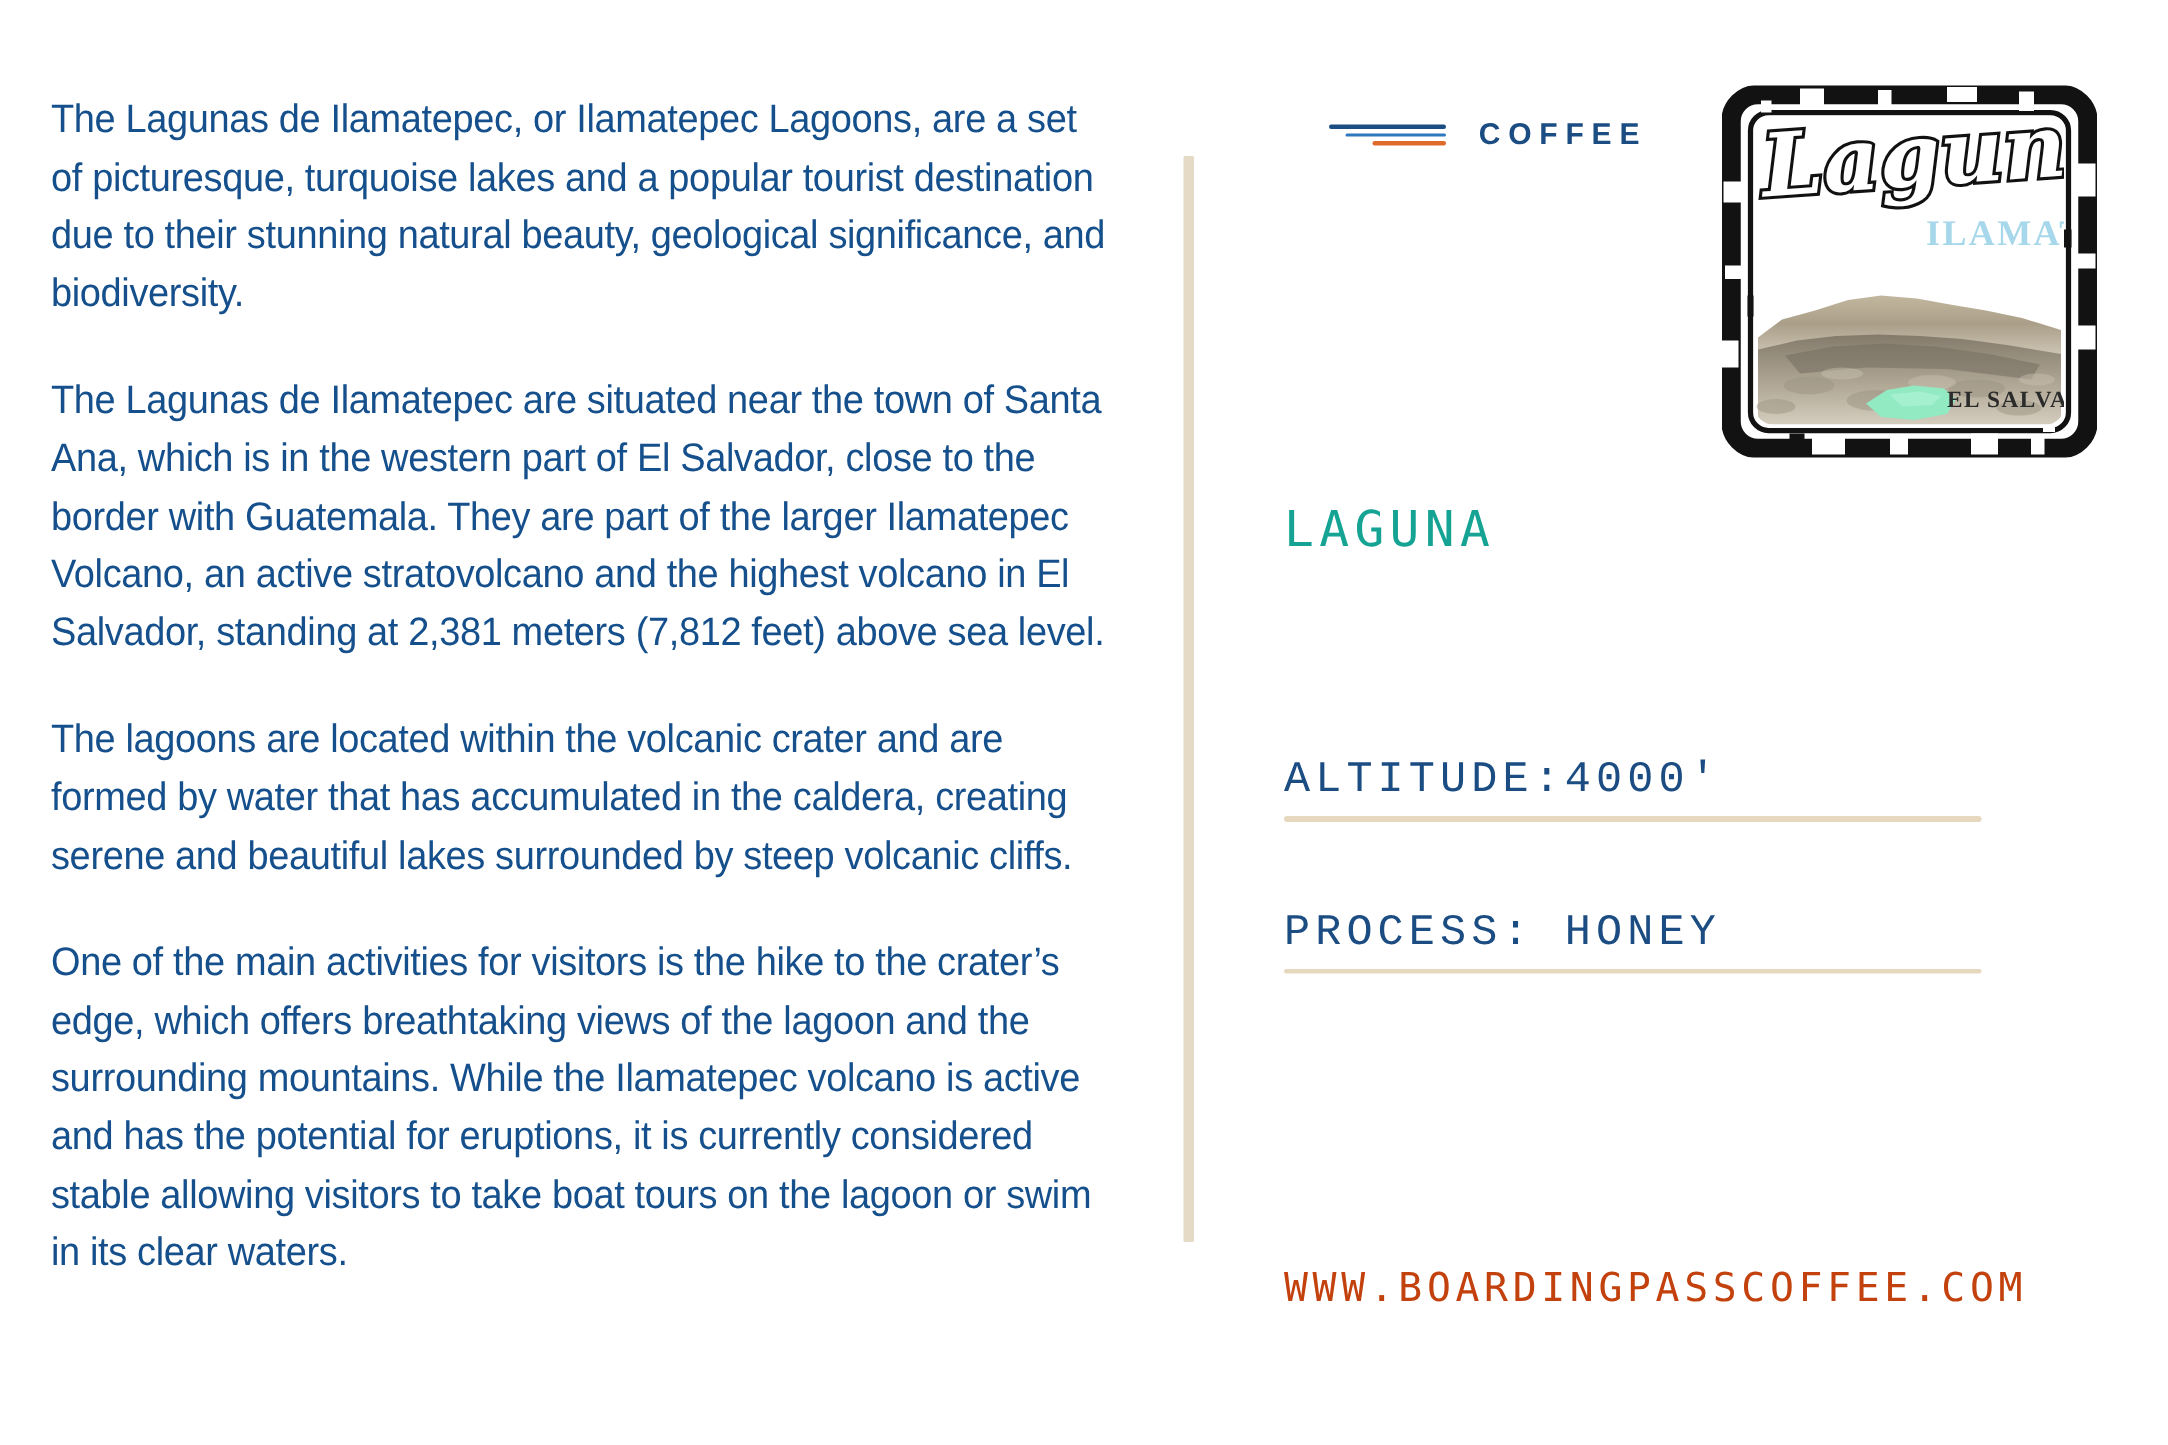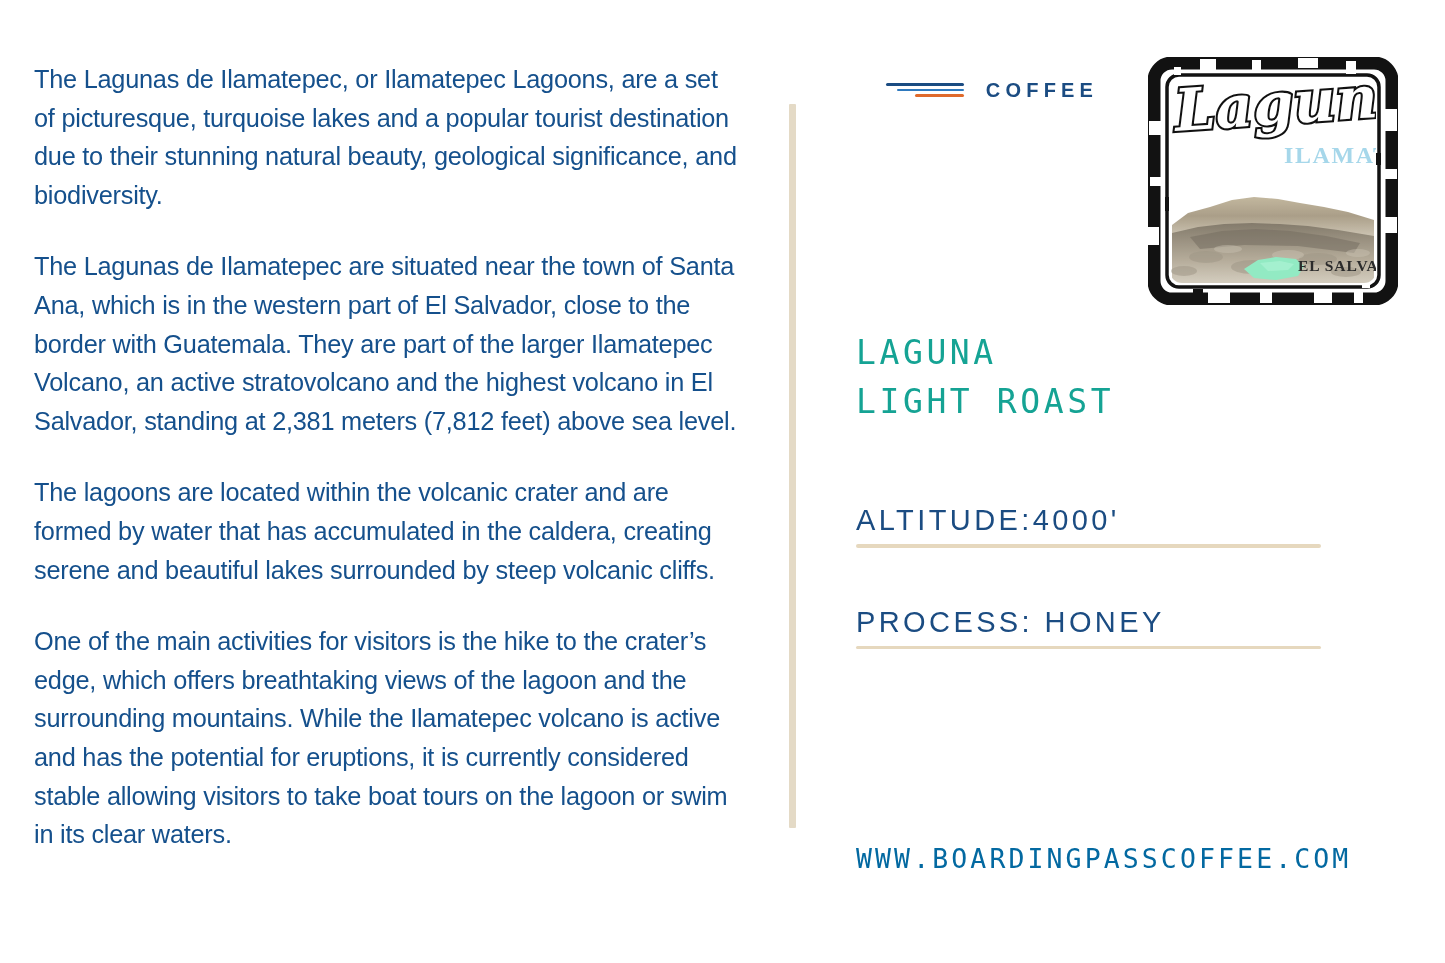--- a/index.html
+++ b/index.html
@@ -136,39 +136,39 @@
   .specs {
     position: absolute;
     left: 11px;
     top: 500px;
     width: 475px;
   }
   .spec-row { margin-bottom: 54px; }
   .spec-row:last-of-type { margin-bottom: 12px; }
   .spec-text {
     color: #1B4C82;
-    font-family: Liberation Sans, sans-serif;
+    font-family: Liberation Mono, monospace;
     font-size: 29px;
     letter-spacing: 3.4px;
     line-height: 40px;
     white-space: nowrap;
   }
   .spec-rule {
     margin-top: 4px;
     height: 3.5px;
     width: 465px;
     background: #E6D8BE;
     border-radius: 2px;
   }
 
   .site {
     position: absolute;
     left: 11px;
     top: 843px;
-    color: #0369a1;
+    color: #c2410c;
     font-family: "DejaVu Sans Mono", monospace;
     font-size: 26.5px;
     letter-spacing: 3.1px;
     white-space: nowrap;
   }
 </style>
 </head>
 <body>
 
 <div class="card">
@@ -280,21 +280,20 @@
 
           <text x="136" y="106" font-family="Liberation Serif, serif" font-size="24" font-weight="bold" letter-spacing="1.6" fill="#A6D7EA">ILAMATEPEC</text>
 
           <text x="150" y="214" font-family="Liberation Serif, serif" font-size="15.5" font-weight="bold" letter-spacing="1" fill="#2b2b2b">EL SALVADOR</text>
         </g>
       </svg>
     </div>
 
     <div class="roast">
       <div>LAGUNA</div>
-      <div>LIGHT ROAST</div>
     </div>
 
     <div class="specs">
 
       <div class="spec-row">
         <div class="spec-text"><span>ALTITUDE:</span><span>4000'</span></div>
         <div class="spec-rule"></div>
       </div>
 
 

